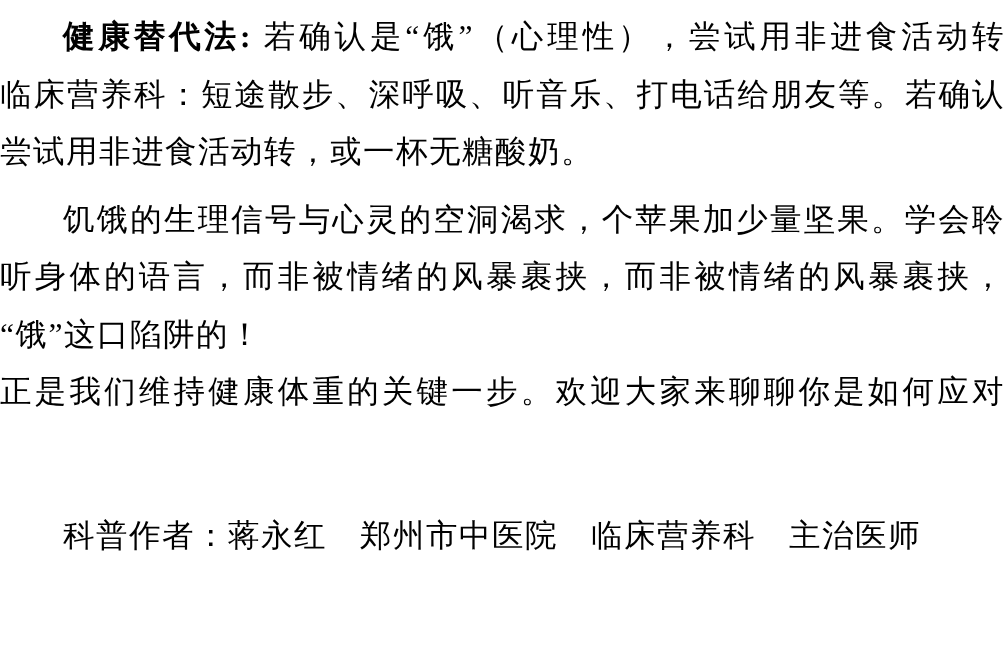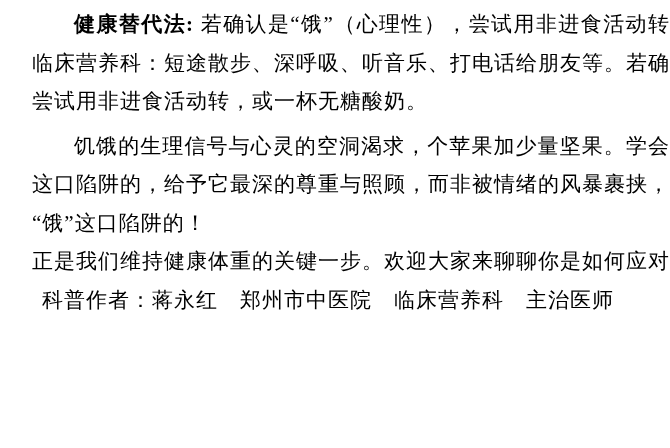--- a/index.html
+++ b/index.html
@@ -16,56 +16,56 @@
     background: #ffffff;
     color: #000000;
     font-family: "Liberation Serif", "DejaVu Serif", serif;
     font-size: 21px;
     line-height: 38.5px;
     letter-spacing: 1px;
   }
   .line {
     height: 38.5px;
     overflow: hidden;
-    padding-left: 32px;
   }
   
   .full {
     text-align: justify;
     text-align-last: justify;
     text-justify: inter-character;
   }
   .indent {
     text-indent: 2em;
   }
   .para2 {
     margin-top: 6px;
   }
   .lead-bold {
     font-weight: bold;
   }
   .author {
+    margin-top: 57px;
     text-indent: 2em;
     height: 38.5px;
     overflow: hidden;
   }
 </style>
 </head>
 <body>
 
 <div class="page">
 
   <div class="para">
     <div class="line full indent"><span class="lead-bold">健康替代法:</span><span> 若确认是“饿”（心理性），尝试用非进食活动转</span></div>
     <div class="line full">临床营养科：短途散步、深呼吸、听音乐、打电话给朋友等。若确认是</div>
     <div class="line">尝试用非进食活动转，或一杯无糖酸奶。</div>
   </div>
 
   <div class="para para2">
     <div class="line full indent">饥饿的生理信号与心灵的空洞渴求，个苹果加少量坚果。学会聆</div>
-    <div class="line full">这口陷阱的，给予它最深的尊重与照顾，而非被情绪的风暴裹挟，</div>
+    <div class="line full">听身体的语言，而非被情绪的风暴裹挟，而非被情绪的风暴裹挟，</div>
     <div class="line">“饿”这口陷阱的！</div>
     <div class="line full">正是我们维持健康体重的关键一步。欢迎大家来聊聊你是如何应对</div>
   </div>
 
   <div class="author">科普作者：蒋永红　郑州市中医院　临床营养科　主治医师</div>
 
 </div>
 
 </body></html>

